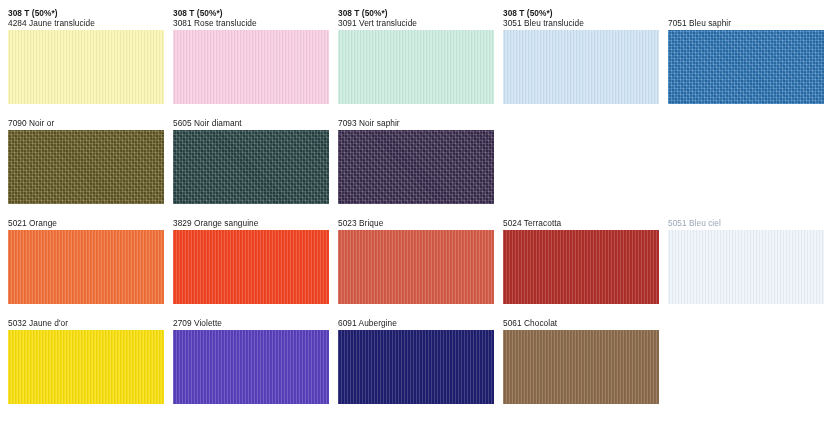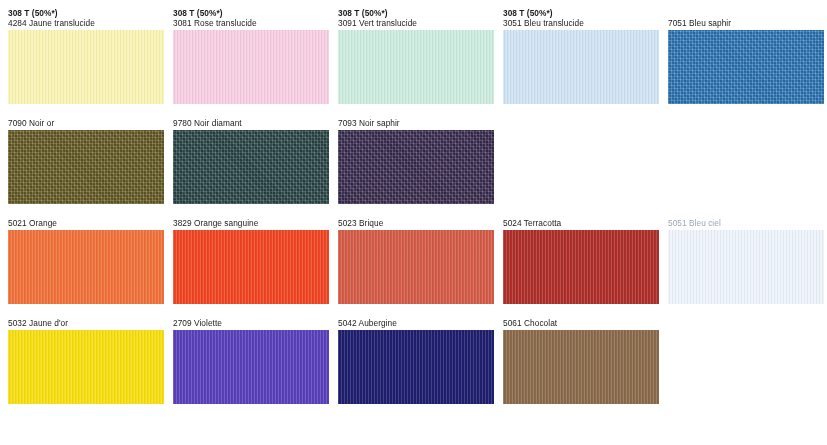--- a/index.html
+++ b/index.html
@@ -131,21 +131,21 @@
     <div class="cell">
       <div class="cap">
           <span class="norm">7090 Noir or</span>
         </div>
       <div class="swatch" style="background:#6e6227">
           <div class="tex weave"></div>
         </div>
     </div>
     <div class="cell">
       <div class="cap">
-          <span class="norm">9780 Noir diamant</span>
+          <span class="norm">5605 Noir diamant</span>
         </div>
       <div class="swatch" style="background:#2c4b4c">
           <div class="tex weave"></div>
         </div>
     </div>
     <div class="cell">
       <div class="cap">
           <span class="norm">7093 Noir saphir</span>
         </div>
       <div class="swatch" style="background:#3e2f55">
@@ -213,21 +213,21 @@
     <div class="cell">
       <div class="cap">
           <span class="norm">2709 Violette</span>
         </div>
       <div class="swatch" style="background:#5840bb">
           <div class="tex rib"></div>
         </div>
     </div>
     <div class="cell">
       <div class="cap">
-          <span class="norm">5042 Aubergine</span>
+          <span class="norm">6091 Aubergine</span>
         </div>
       <div class="swatch" style="background:#1e1e6e">
           <div class="tex rib"></div>
         </div>
     </div>
     <div class="cell">
       <div class="cap">
           <span class="norm">5061 Chocolat</span>
         </div>
       <div class="swatch" style="background:#8a6a4a">

